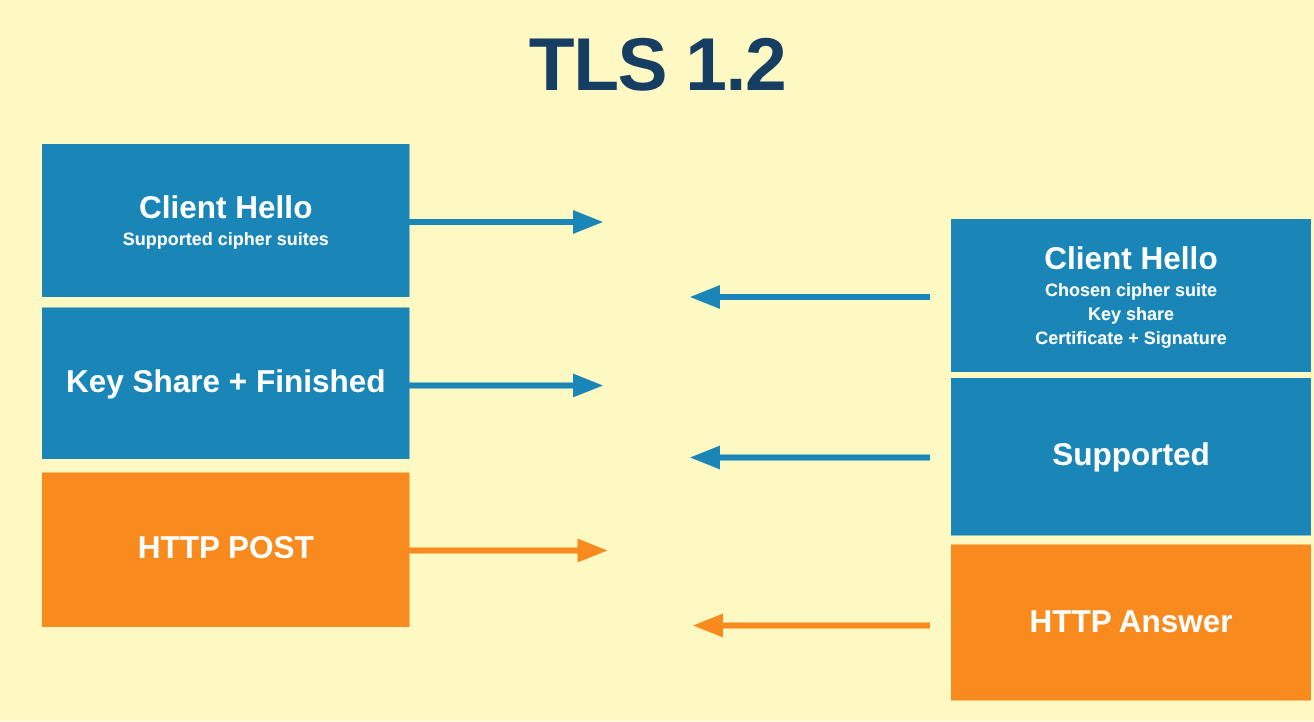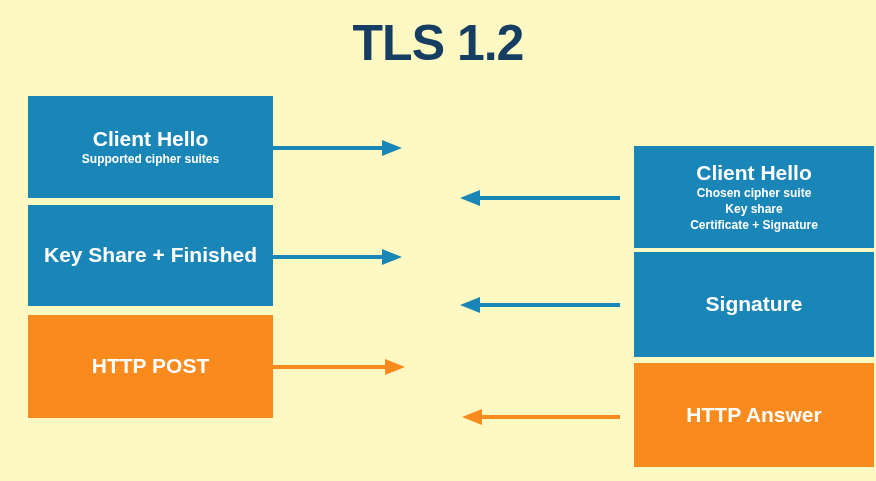--- a/index.html
+++ b/index.html
@@ -103,21 +103,21 @@
   </div>
 
   <div class="msg-box blue b-s1">
     <div class="box-title">Client Hello</div>
     <div class="box-detail">Chosen cipher suite</div>
     <div class="box-detail">Key share</div>
     <div class="box-detail">Certificate + Signature</div>
   </div>
 
   <div class="msg-box blue b-s2">
-    <div class="box-title">Signature</div>
+    <div class="box-title">Supported</div>
   </div>
 
   <div class="msg-box orange b-s3">
     <div class="box-title">HTTP Answer</div>
   </div>
 
   <div class="arrow right blue a-r1">
     <span class="shaft"></span>
     <span class="head"></span>
   </div>

